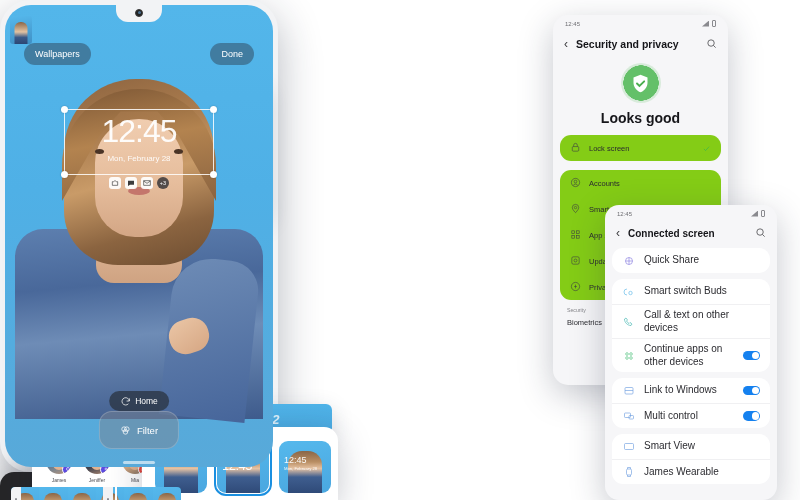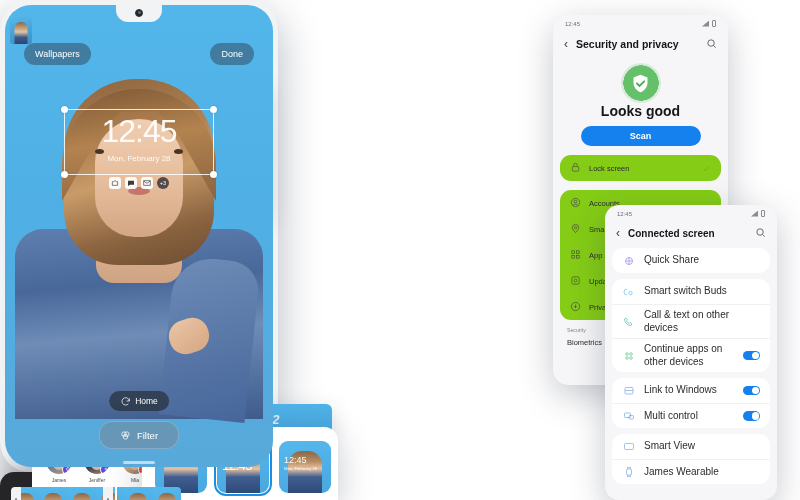--- a/index.html
+++ b/index.html
@@ -180,21 +180,21 @@
      display:flex; gap:4px; align-items:center;}
   .nicon{ width:12px;height:12px;border-radius:3px;background:rgba(255,255,255,.92);
      display:flex;align-items:center;justify-content:center;}
   .nicon svg{width:8px;height:8px;fill:#3c3c3c;}
   .nicon.more{border-radius:50%;background:rgba(50,50,55,.82);color:#fff;font-size:5.5px;
      display:flex;align-items:center;justify-content:center;}
   .homepill{ position:absolute; left:50%; transform:translateX(-50%); bottom:56px;
      height:20px;border-radius:10px;background:rgba(40,48,60,.72);color:#fff;font-size:8.5px;
      display:flex;align-items:center;gap:4px;padding:0 11px;}
   .filterpill{ position:absolute; left:50%; transform:translateX(-50%); bottom:18px;
-     height:28px;border-radius:13px;background:rgba(120,132,148,.5);color:#fff;font-size:9.5px;
+     height:38px;border-radius:13px;background:rgba(120,132,148,.5);color:#fff;font-size:9.5px;
      display:flex;align-items:center;gap:6px;padding:0 20px;border:1px solid rgba(255,255,255,.2);}
   .homepill svg,.filterpill svg{width:11px;height:11px;fill:none;stroke:#fff;stroke-width:1.6;}
   .navhint{position:absolute;left:50%;transform:translateX(-50%);bottom:3px;width:32px;height:3px;
      border-radius:2px;background:rgba(255,255,255,.6);}
 
   
   #secpanel{ left:553px; top:15px; width:175px; height:370px; border-radius:15px;
      background:#f6f6f8; }
   .statusbar{ display:flex; align-items:center; justify-content:space-between;
      padding:5px 12px 0 12px; font-size:6px; color:#6d6d72; }
@@ -205,21 +205,21 @@
   .batt::after{content:"";position:absolute;left:1px;right:1px;bottom:1px;top:2px;background:#8a8a8f;}
   .sechead{ display:flex; align-items:center; gap:8px; padding:8px 11px 6px 11px; }
   .sechead .back{font-size:12px;color:#3a3a3e;line-height:1;}
   .sechead .t{ font-size:10.5px; font-weight:700; color:#16161a; flex:1;}
   .sechead .sq svg{width:11px;height:11px;stroke:#3a3a3e;fill:none;stroke-width:1.6;}
   .shieldwrap{ display:flex; flex-direction:column; align-items:center; margin-top:4px;}
   .shieldring{ width:40px;height:40px;border-radius:50%;
      background:radial-gradient(circle,#64c069 0 62%, rgba(100,192,105,.22) 63%, rgba(100,192,105,.10) 100%);
      display:flex;align-items:center;justify-content:center;}
   .shieldring svg{width:21px;height:21px;}
-  .lg{ font-size:14px;font-weight:700;color:#16161a;}
+  .lg{ font-size:14px;font-weight:700;color:#16161a;margin-top:7px;}
   .scanbtn{ margin-top:7px; width:120px;height:20px;border-radius:10px;background:#1581ef;color:#fff;
      font-size:9px;display:flex;align-items:center;justify-content:center;font-weight:600;}
   .seclist{ margin:9px 7px 0 7px; background:#84cc16; border-radius:11px; overflow:hidden; }
   .secrow{ display:flex;align-items:center;gap:8px;height:26px;padding:0 10px; }
   .secrow .ic svg{width:11px;height:11px;stroke:#3f3f44;fill:none;stroke-width:1.3;}
   .secrow .lb{ font-size:7.5px;color:#2b2b30;flex:1; }
   .secrow .ck svg{width:9px;height:9px;stroke:#3ab54a;fill:none;stroke-width:1.8;}
   .secsection{ font-size:5.2px;color:#86868b;margin:7px 0 0 14px;}
   .secbio{ font-size:7.5px;color:#2b2b30;margin:5px 0 0 14px;}
   .navbar3{ position:absolute;left:50%;transform:translateX(-50%);bottom:5px;
@@ -489,21 +489,20 @@
       </span>
     </div>
     <div class="shieldwrap">
       <div class="shieldring">
         <svg viewBox="0 0 24 24">
             <path d="M12 2l8 3v6c0 5-3.5 9-8 11-4.5-2-8-6-8-11V5z" fill="#fff"></path>
             <path d="M8 12l2.8 2.8L16.2 9.5" stroke="#4caf50" stroke-width="2.2" fill="none" stroke-linecap="round"></path>
           </svg>
       </div>
       <div class="lg">Looks good</div>
-      <div class="scanbtn">Scan</div>
     </div>
     <div class="seclist">
       <div class="secrow">
         <span class="ic"><svg viewBox="0 0 24 24">
               <rect x="5" y="10" width="14" height="10" rx="2"></rect>
               <path d="M8 10V7a4 4 0 0 1 8 0v3"></path>
             </svg></span>
         <span class="lb">Lock screen</span>
         <span class="ck"><svg viewBox="0 0 24 24">
               <path d="M5 13l4.5 4.5L19 7"></path>

